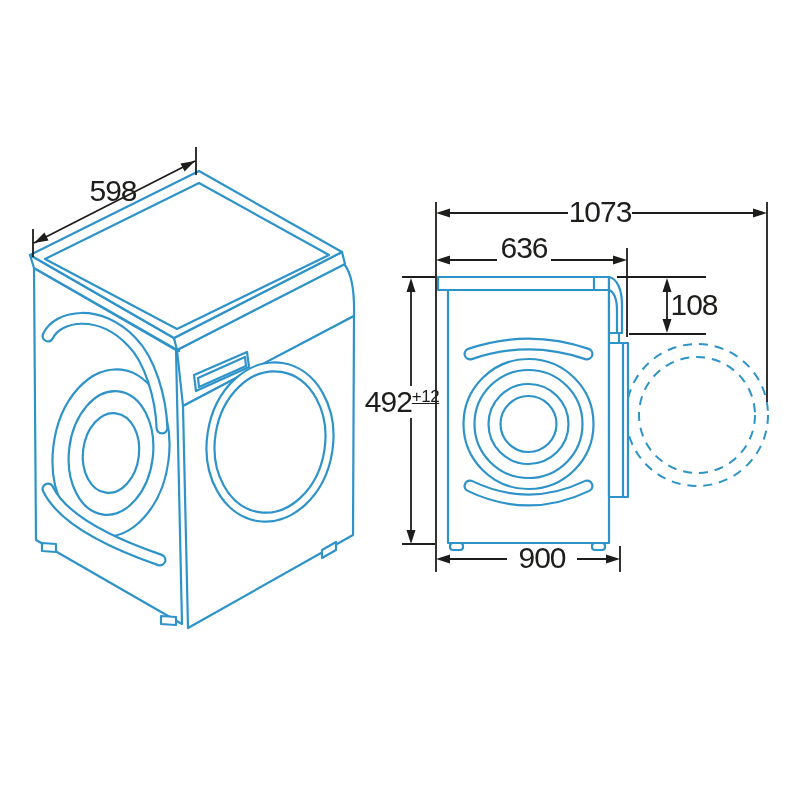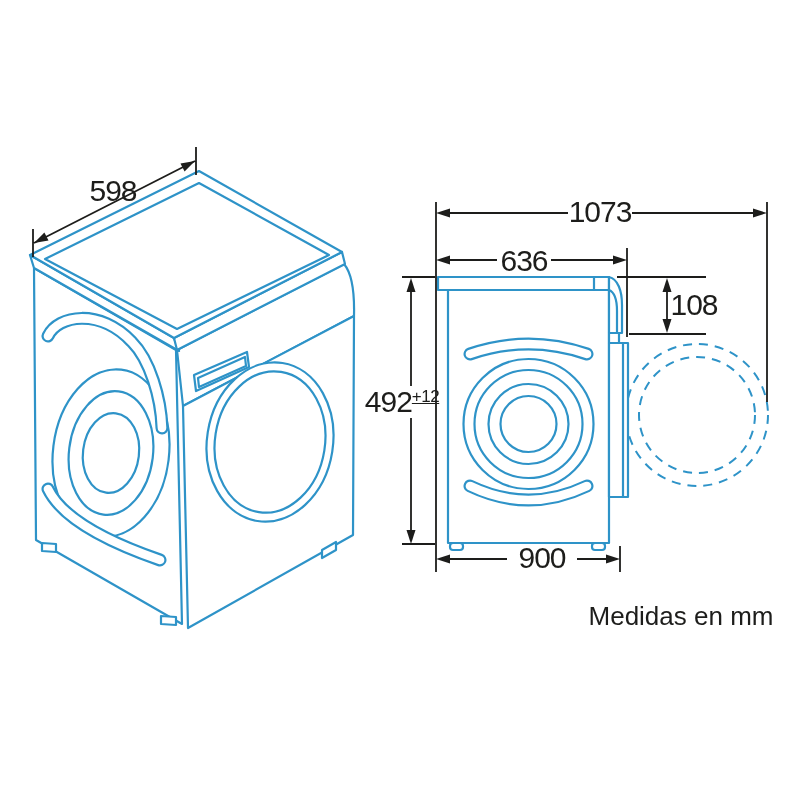--- a/index.html
+++ b/index.html
@@ -146,24 +146,23 @@
         <polygon class="ah" points="34,243 48.5,240.6 44.4,232.6"></polygon>
         <polygon class="ah" points="195,161 180.5,163.4 184.6,171.4"></polygon>
       </g>
     </g>
   </svg>
 
   <div class="dim" style="left:113px;top:191px">598</div>
 
   <div class="dim" style="left:600px;top:212px">1073</div>
 
-  <div class="dim" style="left:524px;top:261px">636</div>
+  <div class="dim" style="left:524px;top:248px">636</div>
 
   <div class="dim" style="left:694px;top:305px">108</div>
 
   <div class="dim" style="left:402px;top:402px">
     <span>492</span><sup class="tol">+12</sup>
   </div>
 
   <div class="dim" style="left:542px;top:558px">900</div>
 
-  <div class="note" style="left:681px;top:616px">Medidas en mm</div>
 </div>
 
 </body></html>

